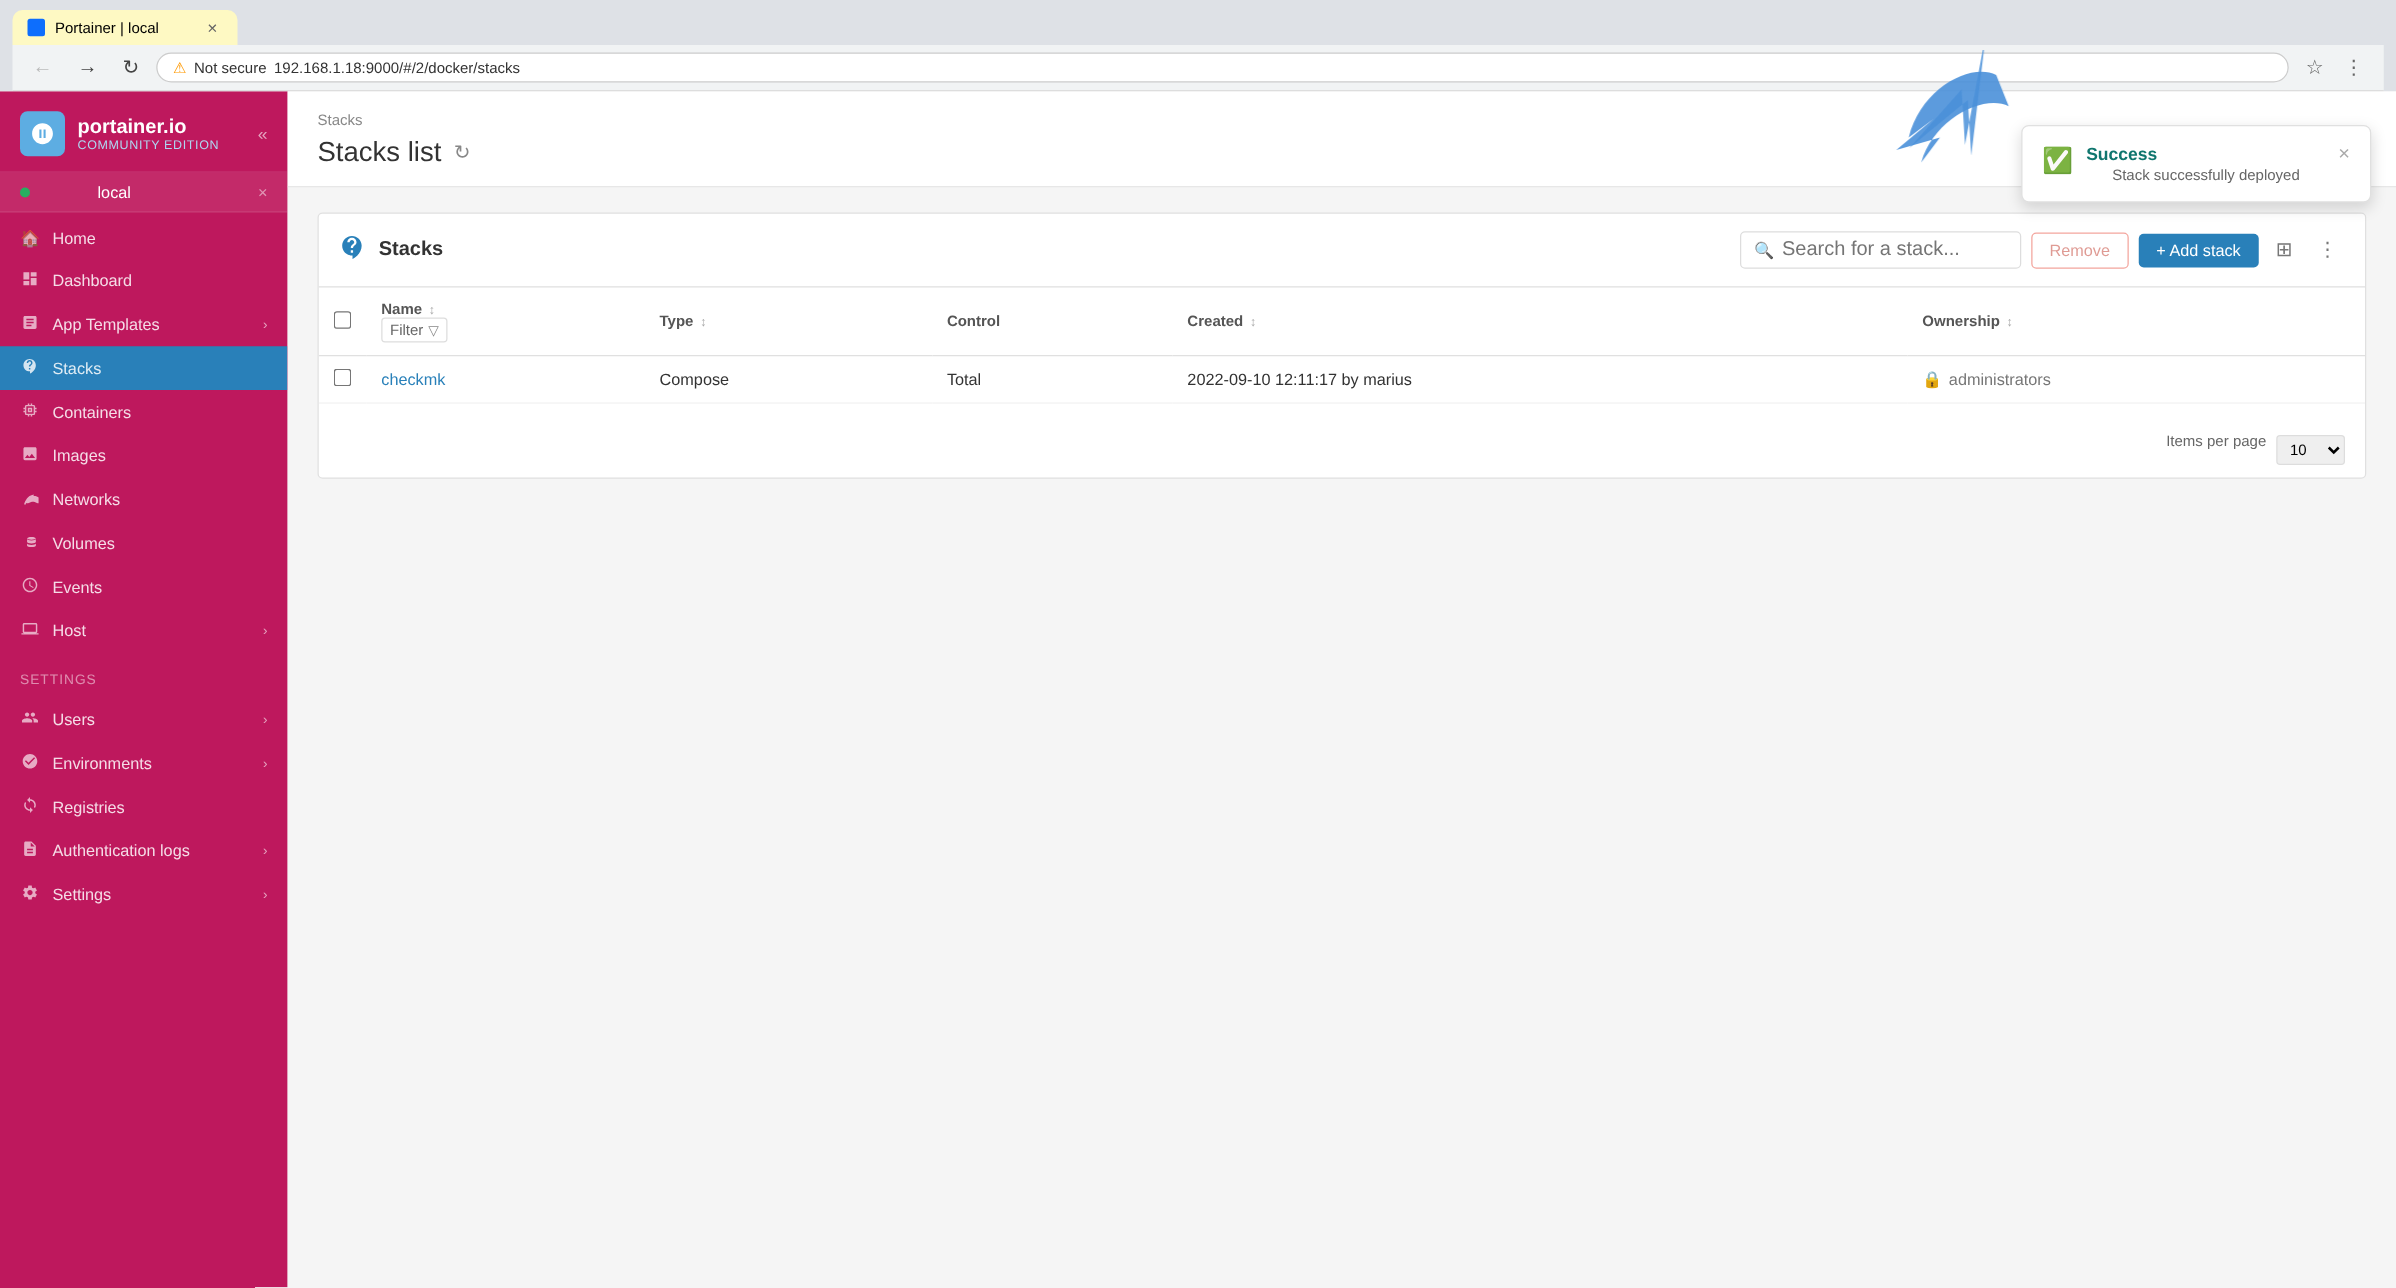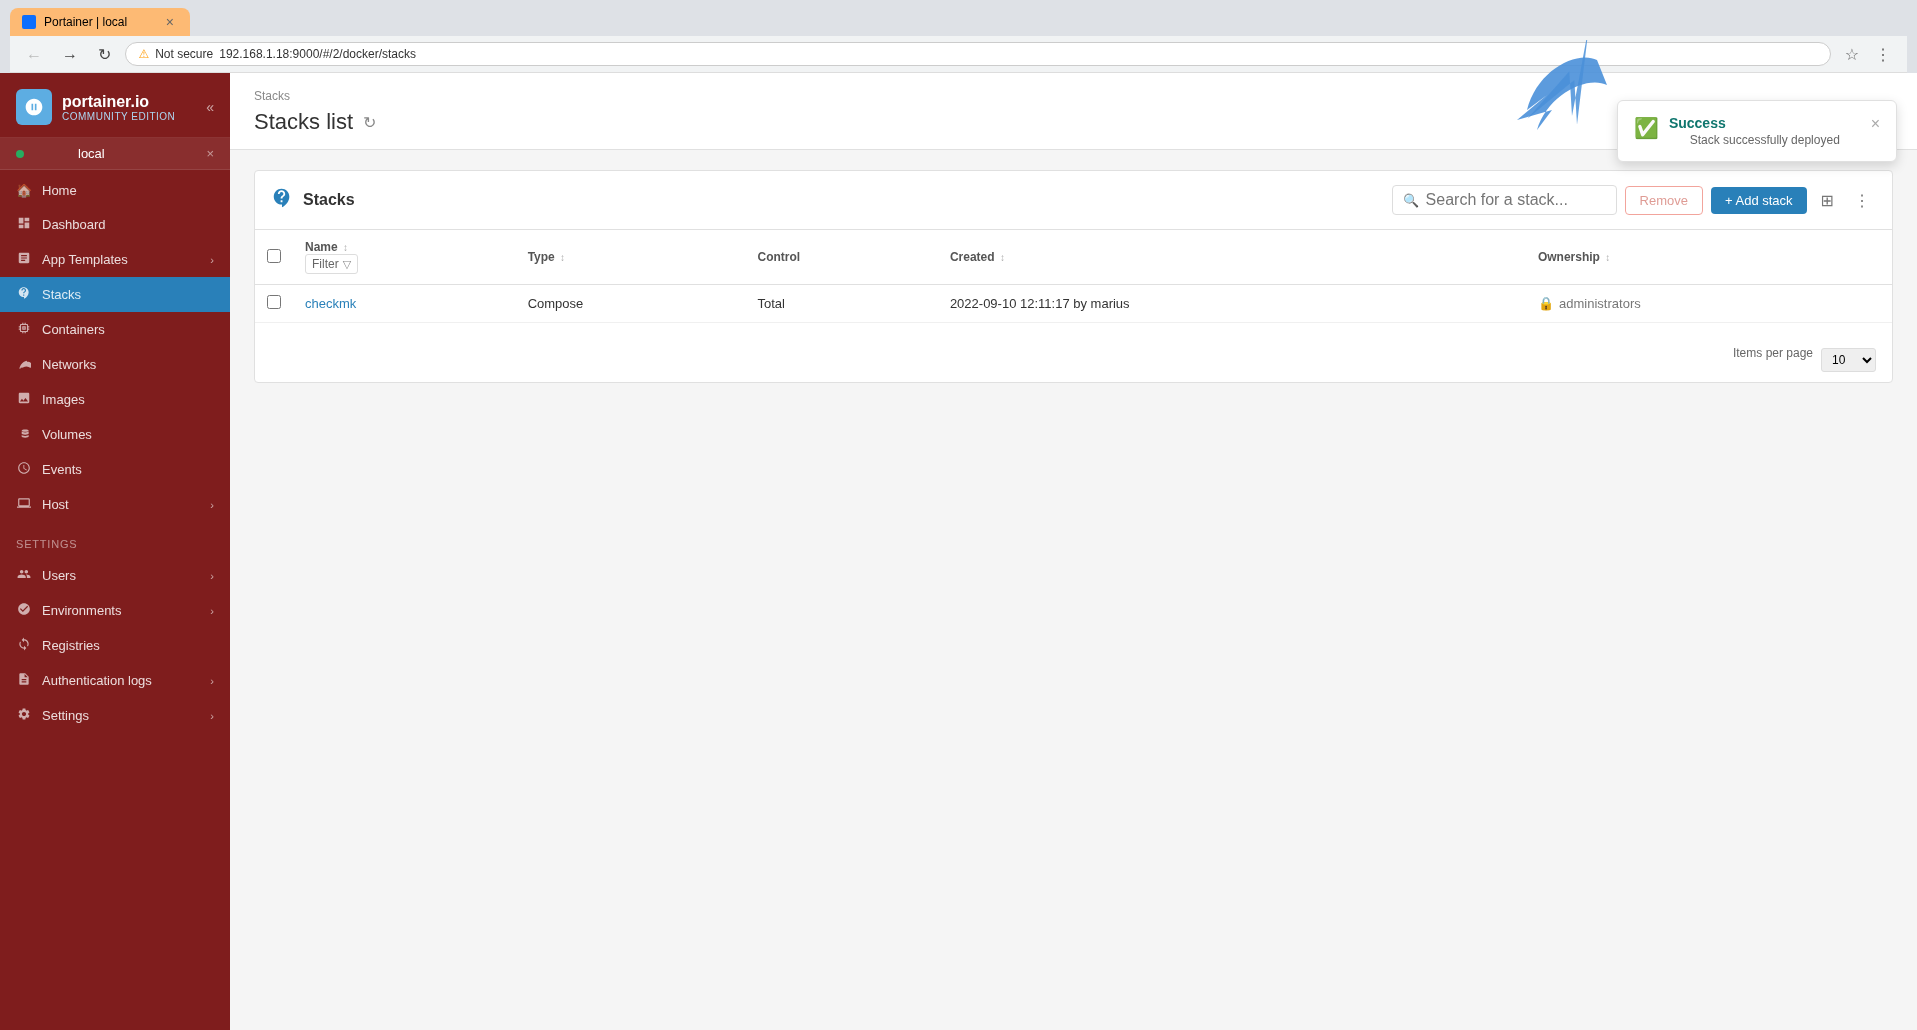--- a/index.html
+++ b/index.html
@@ -1,36 +1,36 @@
 <!DOCTYPE html>
 <html><head>
   <meta charset="utf-8">
   <style>
     * { box-sizing: border-box; margin: 0; padding: 0; }
     body { font-family: -apple-system, BlinkMacSystemFont, 'Segoe UI', Arial, sans-serif; font-size: 13px; background: #f5f5f5; display: flex; flex-direction: column; height: 100vh; overflow: hidden; }
 
     
     .browser-chrome { background: #dee1e6; padding: 8px 10px 0; display: flex; flex-direction: column; }
     .browser-tabs { display: flex; align-items: flex-end; gap: 2px; margin-bottom: 0; }
-    .browser-tab { background: #fdba74; border-radius: 8px 8px 0 0; padding: 6px 16px 6px 12px; display: flex; align-items: center; gap: 8px; font-size: 12px; min-width: 180px; }
+    .browser-tab { background: #fef9c3; border-radius: 8px 8px 0 0; padding: 6px 16px 6px 12px; display: flex; align-items: center; gap: 8px; font-size: 12px; min-width: 180px; }
     .browser-tab .favicon { width: 14px; height: 14px; background: #0d6efd; border-radius: 2px; }
     .browser-tab .close-tab { margin-left: auto; cursor: pointer; color: #666; font-size: 14px; }
     .browser-toolbar { background: #f1f3f4; display: flex; align-items: center; gap: 8px; padding: 6px 10px; border-bottom: 1px solid #ddd; }
     .browser-nav-btn { background: none; border: none; cursor: pointer; color: #444; font-size: 16px; padding: 2px 6px; border-radius: 4px; }
     .browser-nav-btn.disabled { color: #bbb; cursor: default; }
     .browser-address-bar { flex: 1; display: flex; align-items: center; background: #fff; border: 1px solid #ccc; border-radius: 20px; padding: 4px 12px; gap: 6px; font-size: 12px; color: #333; }
     .browser-address-bar .lock-icon { color: #f90; font-size: 12px; }
     .browser-action-btns { display: flex; gap: 4px; }
     .browser-action-btn { background: none; border: none; cursor: pointer; color: #666; font-size: 16px; padding: 2px 6px; }
 
     
     .app-layout { display: flex; flex: 1; overflow: hidden; }
 
     
-    .sidebar { width: 230px; background: #7f1d1d; color: #fff; display: flex; flex-direction: column; overflow-y: auto; flex-shrink: 0; }
+    .sidebar { width: 230px; background: #be185d; color: #fff; display: flex; flex-direction: column; overflow-y: auto; flex-shrink: 0; }
     .sidebar-logo { padding: 16px 16px 12px; border-bottom: 1px solid rgba(255,255,255,0.1); display: flex; align-items: center; gap: 10px; }
     .sidebar-logo-icon { width: 36px; height: 36px; background: #5dade2; border-radius: 6px; display: flex; align-items: center; justify-content: center; }
     .sidebar-logo-icon svg { fill: white; }
     .sidebar-logo-text { }
     .sidebar-logo-text .brand { font-size: 16px; font-weight: 700; color: #fff; }
     .sidebar-logo-text .edition { font-size: 10px; color: #aed6f1; text-transform: uppercase; letter-spacing: 0.5px; }
     .sidebar-collapse-btn { margin-left: auto; color: rgba(255,255,255,0.6); cursor: pointer; font-size: 14px; }
 
     .sidebar-section { padding: 4px 0; }
     .sidebar-item { display: flex; align-items: center; gap: 10px; padding: 9px 16px; cursor: pointer; color: rgba(255,255,255,0.85); transition: background 0.15s; font-size: 13px; }
@@ -192,33 +192,33 @@
           <svg width="14" height="14" viewBox="0 0 24 24" fill="rgba(255,255,255,0.8)">
               <path d="M15 9H9v6h6V9zm-2 4h-2v-2h2v2zm8-2V9h-2V7c0-1.1-.9-2-2-2h-2V3h-2v2h-2V3H9v2H7C5.9 5 5 5.9 5 7v2H3v2h2v2H3v2h2v2c0 1.1.9 2 2 2h2v2h2v-2h2v2h2v-2h2c1.1 0 2-.9 2-2v-2h2v-2h-2v-2h2zm-4 6H7V7h10v10z"></path>
             </svg>
         </span>
         <span class="item-label">Containers</span>
       </div>
 
       <div class="sidebar-item">
         <span class="item-icon">
           <svg width="14" height="14" viewBox="0 0 24 24" fill="rgba(255,255,255,0.8)">
+              <path d="M21 19V5c0-1.1-.9-2-2-2H5c-1.1 0-2 .9-2 2v14c0 1.1.9 2 2 2h14c1.1 0 2-.9 2-2zM8.5 13.5l2.5 3.01L14.5 12l4.5 6H5l3.5-4.5z"></path>
+            </svg>
+        </span>
+        <span class="item-label">Images</span>
+      </div>
+
+      <div class="sidebar-item">
+        <span class="item-icon">
+          <svg width="14" height="14" viewBox="0 0 24 24" fill="rgba(255,255,255,0.8)">
               <path d="M17 8C8 10 5.9 16.17 3.82 21.34L5.71 22l1-2.3A4.49 4.49 0 0 0 8 20c4 0 4-2 8-2s4 2 8 2V12c-1.54-1.12-3.39-2-7-2z"></path>
             </svg>
         </span>
         <span class="item-label">Networks</span>
-      </div>
-
-      <div class="sidebar-item">
-        <span class="item-icon">
-          <svg width="14" height="14" viewBox="0 0 24 24" fill="rgba(255,255,255,0.8)">
-              <path d="M21 19V5c0-1.1-.9-2-2-2H5c-1.1 0-2 .9-2 2v14c0 1.1.9 2 2 2h14c1.1 0 2-.9 2-2zM8.5 13.5l2.5 3.01L14.5 12l4.5 6H5l3.5-4.5z"></path>
-            </svg>
-        </span>
-        <span class="item-label">Images</span>
       </div>
 
       <div class="sidebar-item">
         <span class="item-icon">
           <svg width="14" height="14" viewBox="0 0 24 24" fill="rgba(255,255,255,0.8)">
               <path d="M20 18c0 1.1-2.69 2-6 2s-6-.9-6-2v-3c0 1.1 2.69 2 6 2s6-.9 6-2v3zm0-5c0 1.1-2.69 2-6 2s-6-.9-6-2V9c0 1.1 2.69 2 6 2s6-.9 6-2v4zm0-5c0 1.1-2.69 2-6 2S8 9.1 8 8V8c0-1.1 2.69-2 6-2s6 .9 6 2z"></path>
             </svg>
         </span>
         <span class="item-label">Volumes</span>
       </div>

